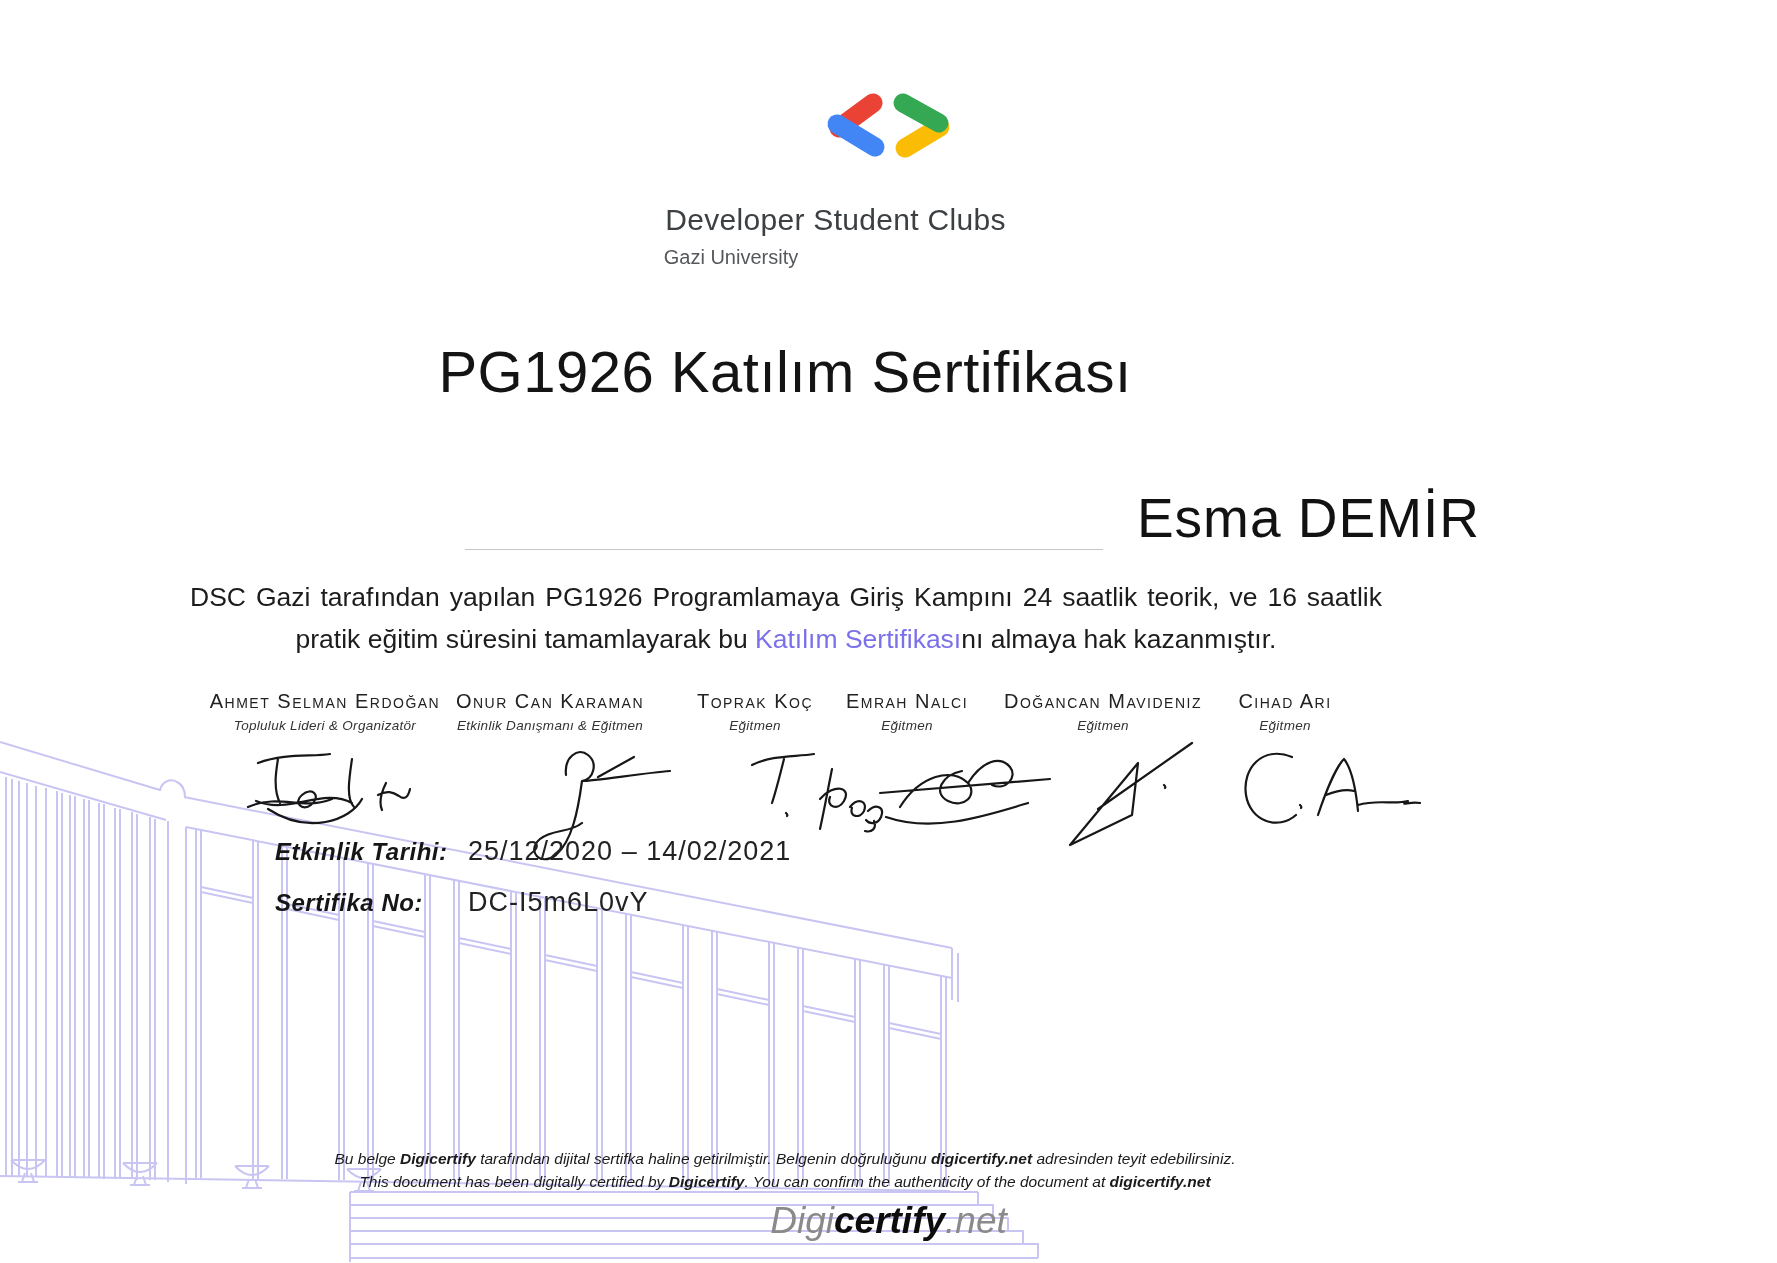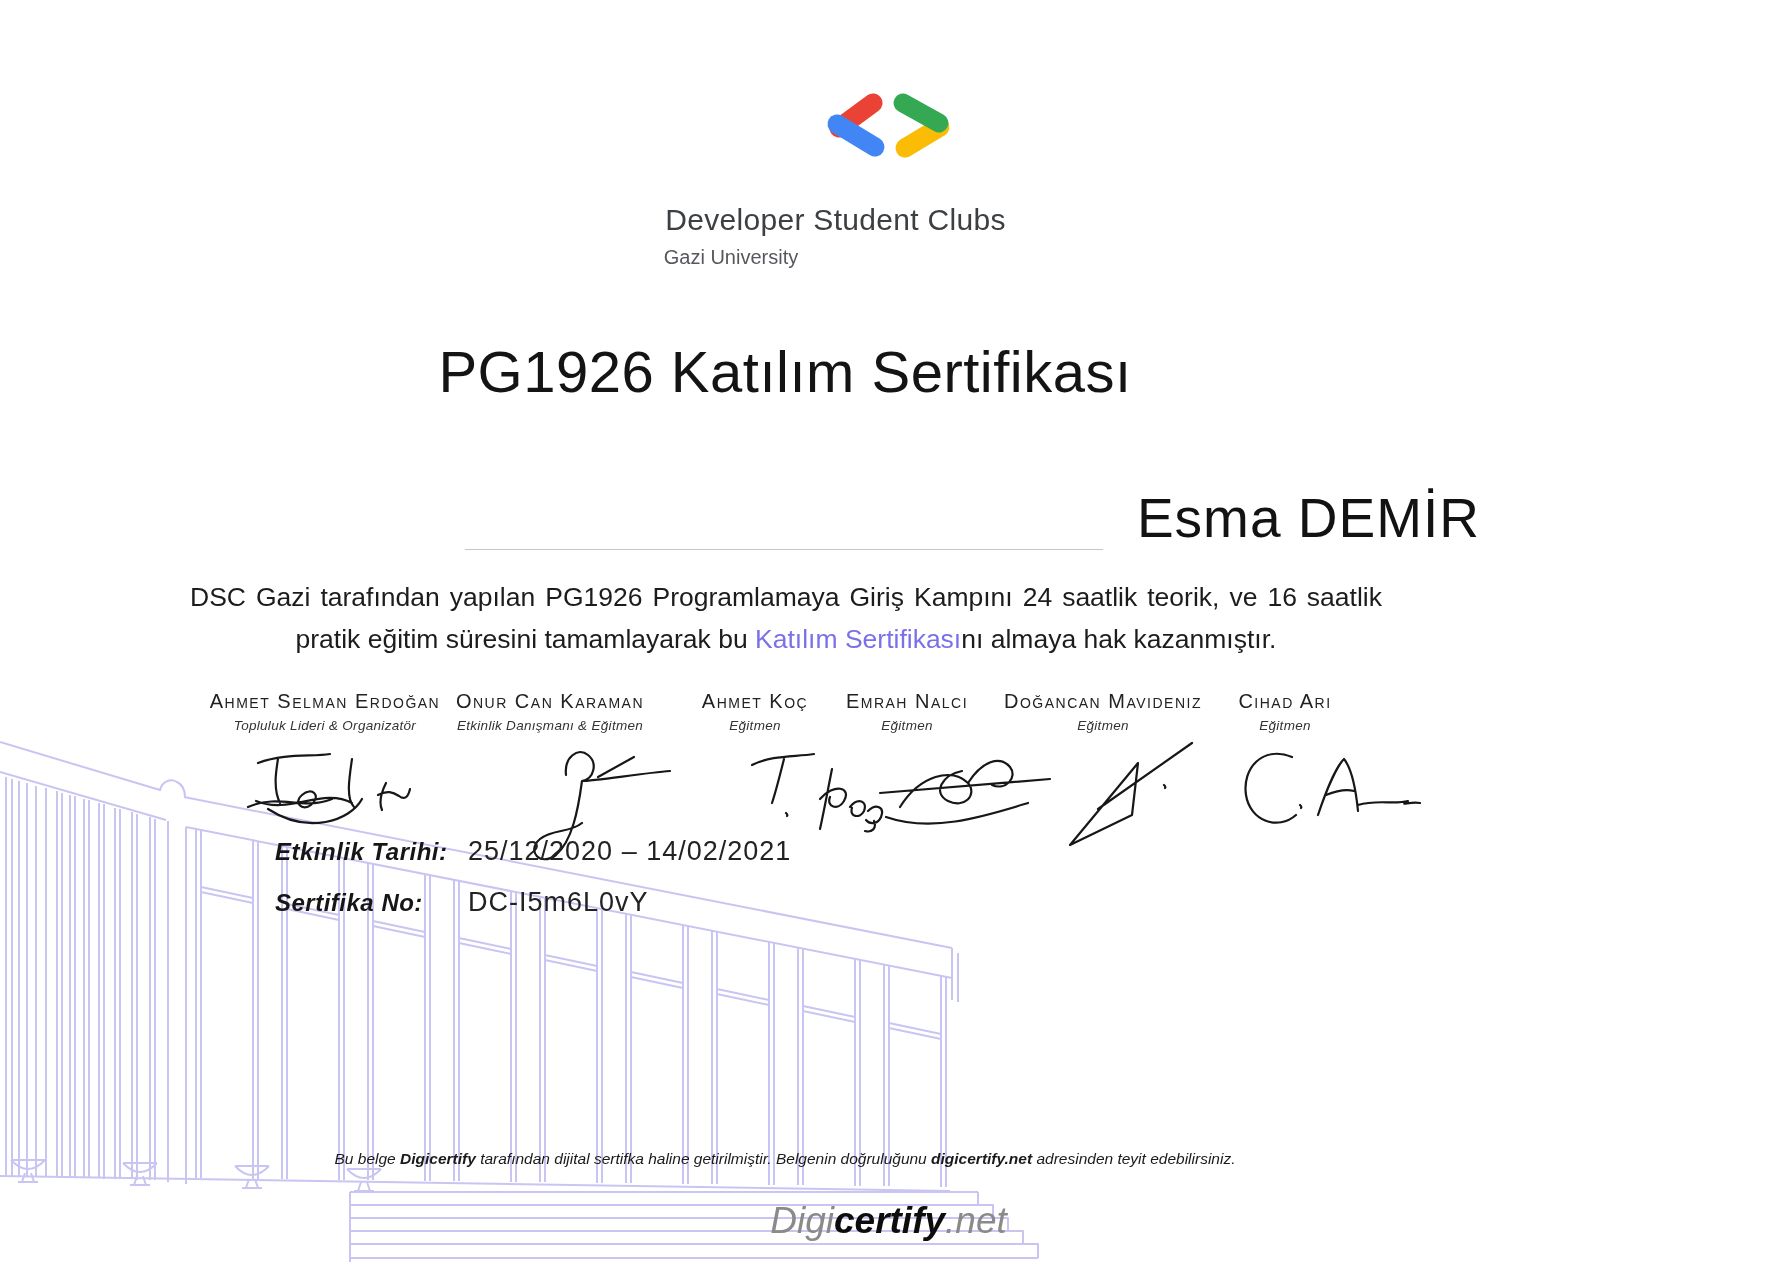--- a/index.html
+++ b/index.html
@@ -98,21 +98,21 @@
   </svg>
 </div>
 <div class="sig-col" style="left:440px;width:220px;">
   <div class="sig-name">Onur Can Karaman</div>
   <div class="sig-role">Etkinlik Danışmanı &amp; Eğitmen</div>
   <svg class="sig-scribble" style="margin-left:34px;" width="200" height="130" viewBox="0 0 200 130">
     <path d="M92,34 C90,16 104,6 114,14 C124,22 120,38 108,40 C120,40 170,32 196,30 M108,40 C104,70 98,100 82,114 C66,126 52,110 66,98 C78,88 96,92 108,82 M124,36 L160,16"></path>
   </svg>
 </div>
 <div class="sig-col" style="left:680px;width:150px;">
-  <div class="sig-name">Ahmet Koç</div>
+  <div class="sig-name">Toprak Koç</div>
   <div class="sig-role">Eğitmen</div>
   <svg class="sig-scribble" style="margin-left:60px;" width="170" height="120" viewBox="0 0 170 120">
     <path d="M12,24 C32,14 54,16 74,13 M44,18 C40,34 36,50 32,62 M46,72 c1,1 2,2 1,3 M92,28 C88,48 84,70 80,88 M80,58 C94,42 112,46 104,60 C98,70 86,66 90,56 M110,66 c8,-10 18,-6 14,4 c-4,8 -15,6 -12,-3 M128,70 c8,-8 17,-4 13,6 c-3,7 -11,8 -15,3 M134,80 c3,7 -2,12 -9,10"></path>
   </svg>
 </div>
 <div class="sig-col" style="left:832px;width:150px;">
   <div class="sig-name">Emrah Nalcı</div>
   <div class="sig-role">Eğitmen</div>
   <svg class="sig-scribble" style="margin-left:40px;" width="190" height="120" viewBox="0 0 190 120">
     <path d="M8,52 L178,38 M28,66 C48,34 80,26 96,42 C106,54 92,68 76,60 C60,52 70,34 90,30 M96,42 C110,20 128,14 138,26 C146,36 134,50 120,44 M14,76 C60,92 110,76 156,62"></path>
@@ -135,15 +135,16 @@
 
 <div class="abs details">
   <div class="detail-label">Etkinlik Tarihi:</div>
   <div class="detail-value">25/12/2020 – 14/02/2021</div>
   <div class="detail-label">Sertifika No:</div>
   <div class="detail-value">DC-I5m6L0vY</div>
 </div>
 
 <div class="abs footer-text z1">
   <div><span>Bu belge </span><b>Digicertify</b><span> tarafından dijital sertifka haline getirilmiştir. Belgenin doğruluğunu </span><b>digicertify.net</b><span> adresinden teyit edebilirsiniz.</span></div>
+  <div><span>This document has been digitally certified by </span><b>Digicertify</b><span>. You can confirm the authenticity of the document at </span><b>digicertify.net</b></div>
 </div>
 
 <div class="abs brand"><span class="gray">Digi</span><span class="black">certify</span><span class="gray">.net</span></div>
 
 </body></html>

